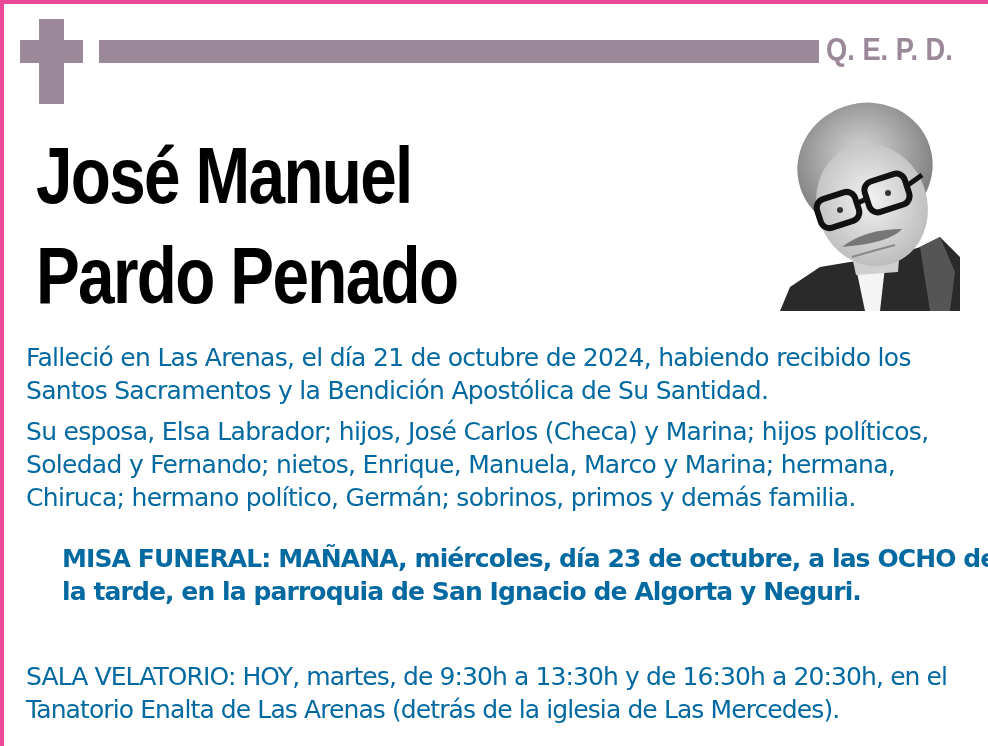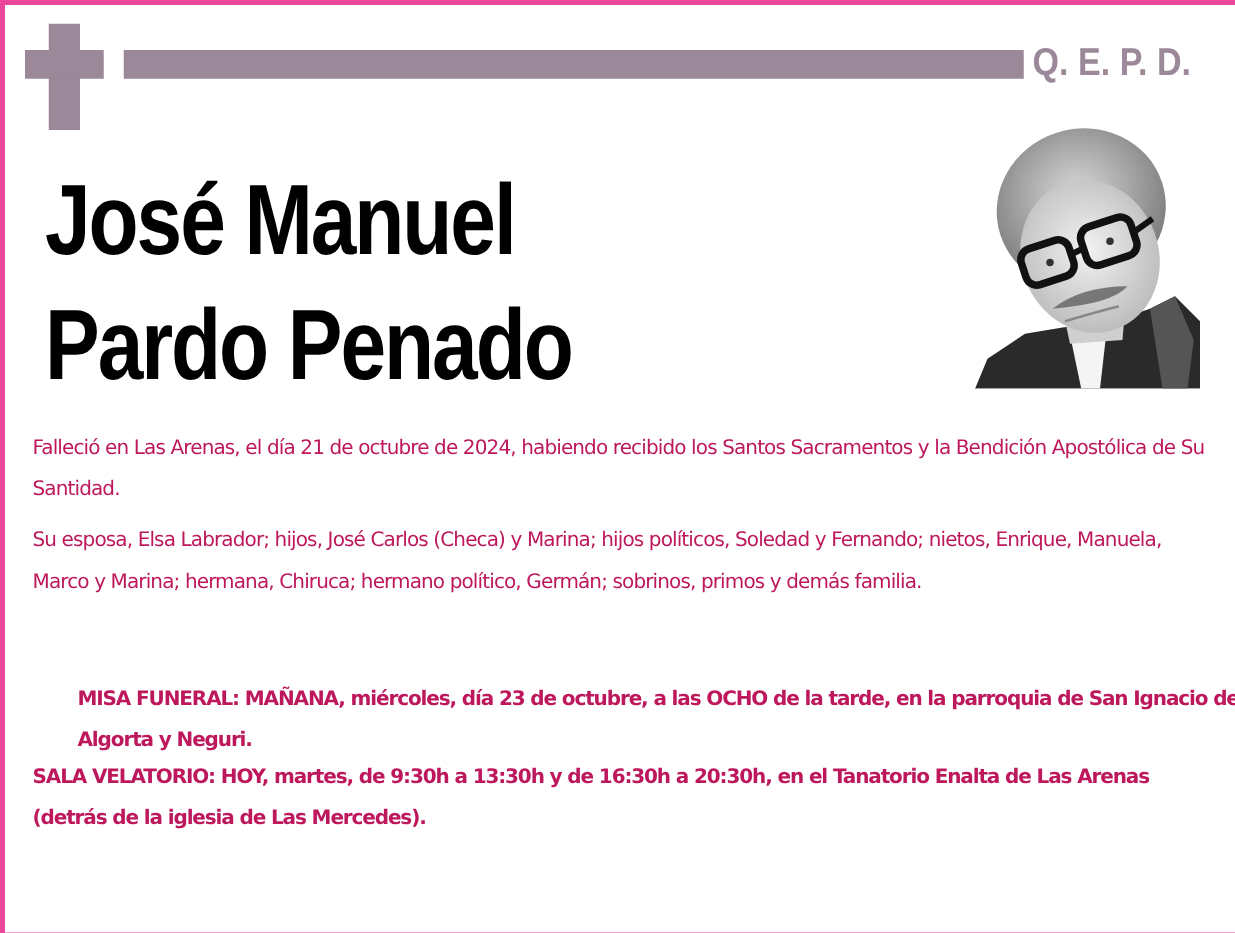--- a/index.html
+++ b/index.html
@@ -31,28 +31,28 @@
     }
     .name.l1 { top: 132px; }
     .name.l2 { top: 232px; }
     .photo {
       position: absolute; left: 776px; top: 93px; width: 180px; height: 214px;
       overflow: hidden; background: #fff;
     }
     .body {
       position: absolute; left: 22px; width: 945px;
       font-family: "DejaVu Sans", sans-serif;
-      font-size: 16px; line-height: 33px; color: #be185d;
+      font-size: 25px; line-height: 33px; color: #0369a1;
       letter-spacing: -0.7px;
     }
     .body p { margin: 0; }
     .p1 { top: 337px; }
     .p2 { top: 411px; }
     .p3 { top: 538px; font-weight: bold; letter-spacing: -0.9px; margin-left: 36px; }
-    .p4 { top: 600px; font-weight: bold; letter-spacing: -0.9px; }
+    .p4 { top: 656px; font-weight: normal; letter-spacing: -0.9px; }
     .footer {
       position: absolute; left: 16px; top: 717px;
       font-family: "DejaVu Sans", sans-serif; font-size: 16.5px;
       color: #111; letter-spacing: -0.5px; white-space: nowrap;
     }
   </style>
 </head>
 <body>
 
 <div class="frame">

